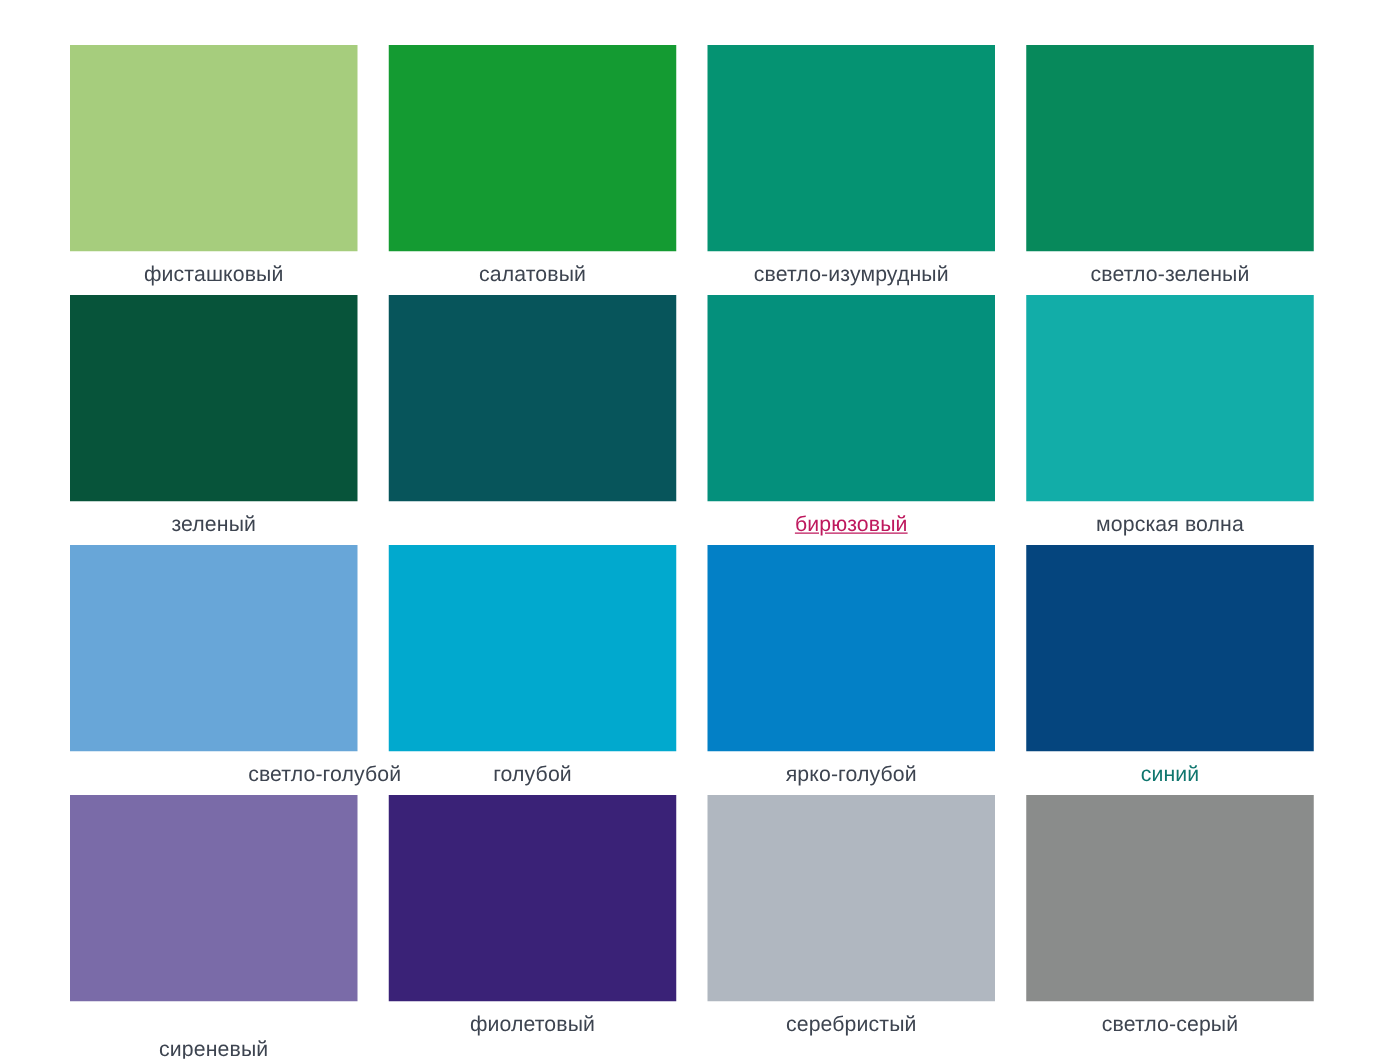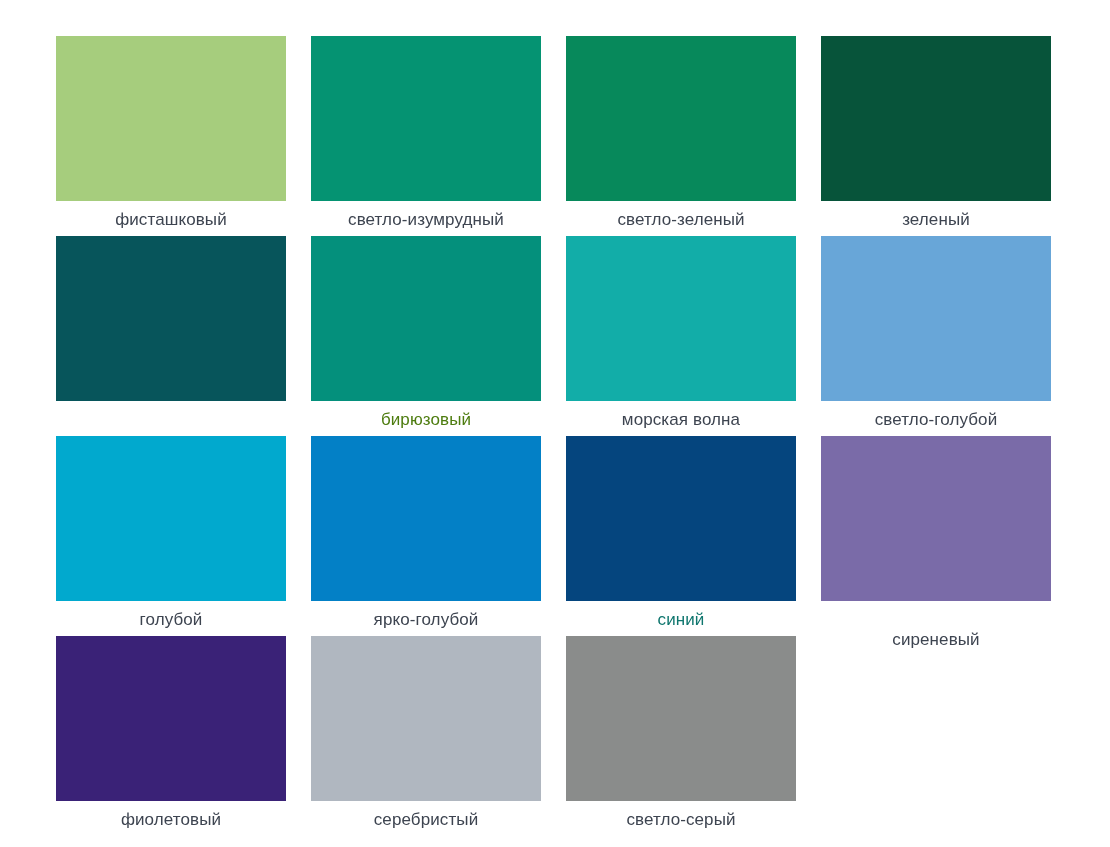--- a/index.html
+++ b/index.html
@@ -55,20 +55,24 @@
 </head>
 <body style="background-color: rgb(255, 255, 255);">
 
 <div class="palette">
 
   <div class="swatch-cell">
     <div class="swatch-chip" style="background-color: rgb(166, 205, 125);"></div>
     <div class="swatch-label" style="color: rgb(61, 68, 80);">фисташковый</div>
   </div>
 
+  <div class="swatch-cell">
+    <div class="swatch-chip" style="background-color: rgb(20, 155, 50);"></div>
+    <div class="swatch-label" style="color: rgb(61, 68, 80);">салатовый</div>
+  </div>
 
   <div class="swatch-cell">
     <div class="swatch-chip" style="background-color: rgb(5, 147, 114);"></div>
     <div class="swatch-label" style="color: rgb(61, 68, 80);">светло-изумрудный</div>
   </div>
 
   <div class="swatch-cell">
     <div class="swatch-chip" style="background-color: rgb(7, 137, 91);"></div>
     <div class="swatch-label" style="color: rgb(61, 68, 80);">светло-зеленый</div>
   </div>
@@ -77,31 +81,31 @@
     <div class="swatch-chip" style="background-color: rgb(7, 84, 58);"></div>
     <div class="swatch-label" style="color: rgb(61, 68, 80);">зеленый</div>
   </div>
 
   <div class="swatch-cell">
     <div class="swatch-chip" style="background-color: rgb(7, 85, 91);"></div>
   </div>
 
   <div class="swatch-cell">
     <div class="swatch-chip" style="background-color: rgb(4, 144, 124);"></div>
-    <div class="swatch-label" style="color: #4d7c0f;">бирюзовый</div>
+    <div class="swatch-label" style="color: #be185d; text-decoration: underline;">бирюзовый</div>
   </div>
 
   <div class="swatch-cell">
     <div class="swatch-chip" style="background-color: rgb(18, 173, 168);"></div>
     <div class="swatch-label" style="color: rgb(61, 68, 80);">морская волна</div>
   </div>
 
   <div class="swatch-cell">
     <div class="swatch-chip" style="background-color: rgb(104, 166, 216);"></div>
-    <div class="swatch-label" style="color: rgb(61, 68, 80);">светло-голубой</div>
+    <div class="swatch-label" style="color: rgb(61, 68, 80); text-align: right;">светло-голубой</div>
   </div>
 
   <div class="swatch-cell">
     <div class="swatch-chip" style="background-color: rgb(1, 169, 206);"></div>
     <div class="swatch-label" style="color: rgb(61, 68, 80);">голубой</div>
   </div>
 
   <div class="swatch-cell">
     <div class="swatch-chip" style="background-color: rgb(3, 128, 198);"></div>
     <div class="swatch-label" style="color: rgb(61, 68, 80);">ярко-голубой</div>

